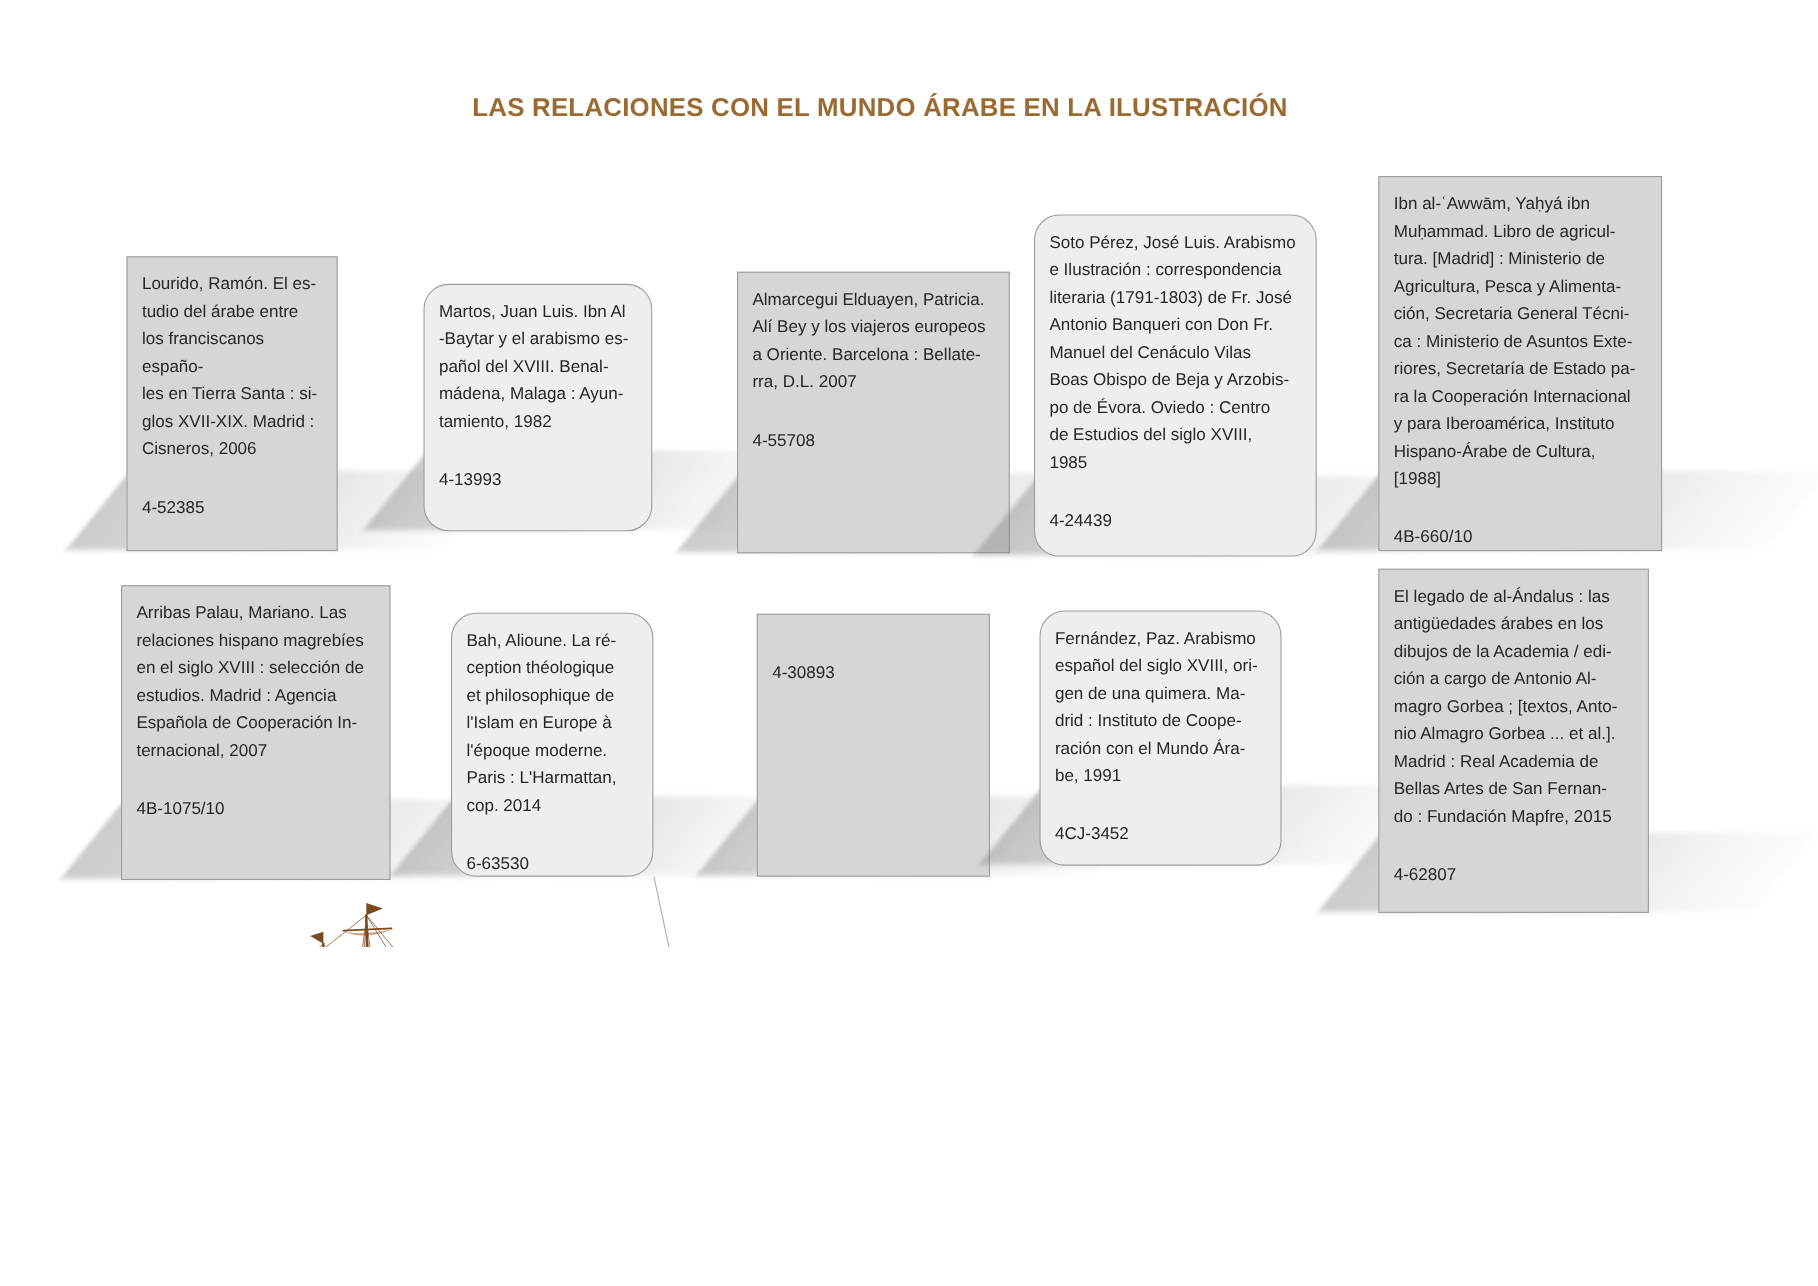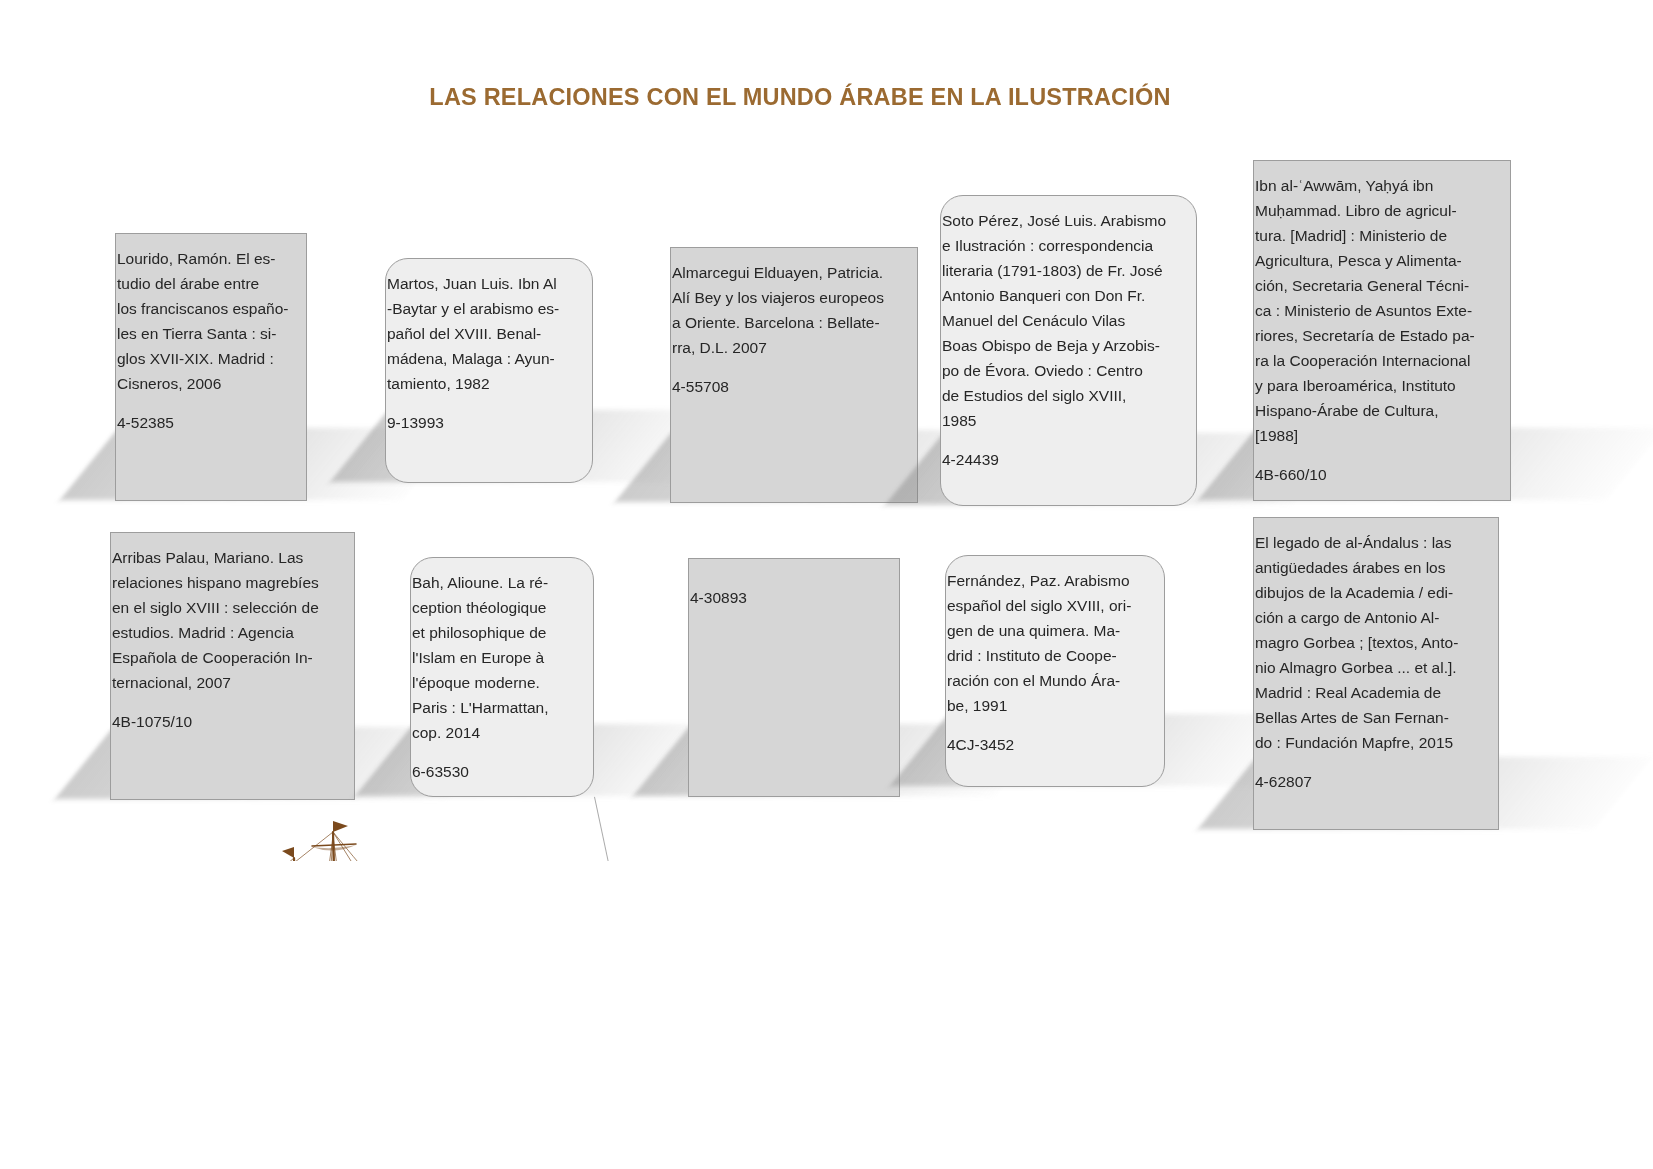--- a/index.html
+++ b/index.html
@@ -13,27 +13,27 @@
   }
   .card-wrap{position:absolute;}
   .card-shadow{
     position:absolute;bottom:1px;left:-55px;right:-95px;height:72px;
     transform:skewX(-39deg);transform-origin:bottom;
     background:linear-gradient(to right,rgba(120,120,120,.38),rgba(150,150,150,.30) 45%,rgba(185,185,185,.16) 80%,rgba(205,205,205,.05));
     filter:blur(2.5px);
   }
   .card{
     position:relative;width:100%;height:100%;box-sizing:border-box;
-    border:1px solid #9d9d9d;padding:12px 1px;
+    border:1px solid #9d9d9d;padding:12px 13px;
     font-size:15.5px;line-height:25px;color:#262626;overflow:hidden;
   }
   .dark .card{background:#d6d6d6;}
   .light .card{background:#eeeeee;border-radius:23px;}
   .citation{white-space:pre-line;}
-  .callnum{margin-top:14px;}
+  .callnum{margin-top:28px;}
   .c1{left:115px;top:233px;width:192px;height:268px}
   .c2{left:385px;top:258px;width:208px;height:225px}
   .c3{left:670px;top:247px;width:248px;height:256px}
   .c4{left:940px;top:195px;width:257px;height:311px}
   .c5{left:1253px;top:160px;width:258px;height:341px}
   .c6{left:110px;top:532px;width:245px;height:268px}
   .c7{left:410px;top:557px;width:184px;height:240px}
   .c8{left:688px;top:558px;width:212px;height:239px}
   .c9{left:945px;top:555px;width:220px;height:232px}
   .c10{left:1253px;top:517px;width:246px;height:313px}
@@ -71,21 +71,21 @@
   </div>
 
   <div class="card-wrap c2 light">
     <div class="card-shadow"></div>
     <div class="card">
       <div class="citation">Martos, Juan Luis. Ibn Al
 -Baytar y el arabismo es-
 pañol del XVIII. Benal-
 mádena, Malaga : Ayun-
 tamiento, 1982</div>
-      <div class="callnum">9-13993</div>
+      <div class="callnum">4-13993</div>
     </div>
   </div>
 
   <div class="card-wrap c3 dark">
     <div class="card-shadow"></div>
     <div class="card">
       <div class="citation">Almarcegui Elduayen, Patricia.
 Alí Bey y los viajeros europeos
 a Oriente. Barcelona : Bellate-
 rra, D.L. 2007</div>

